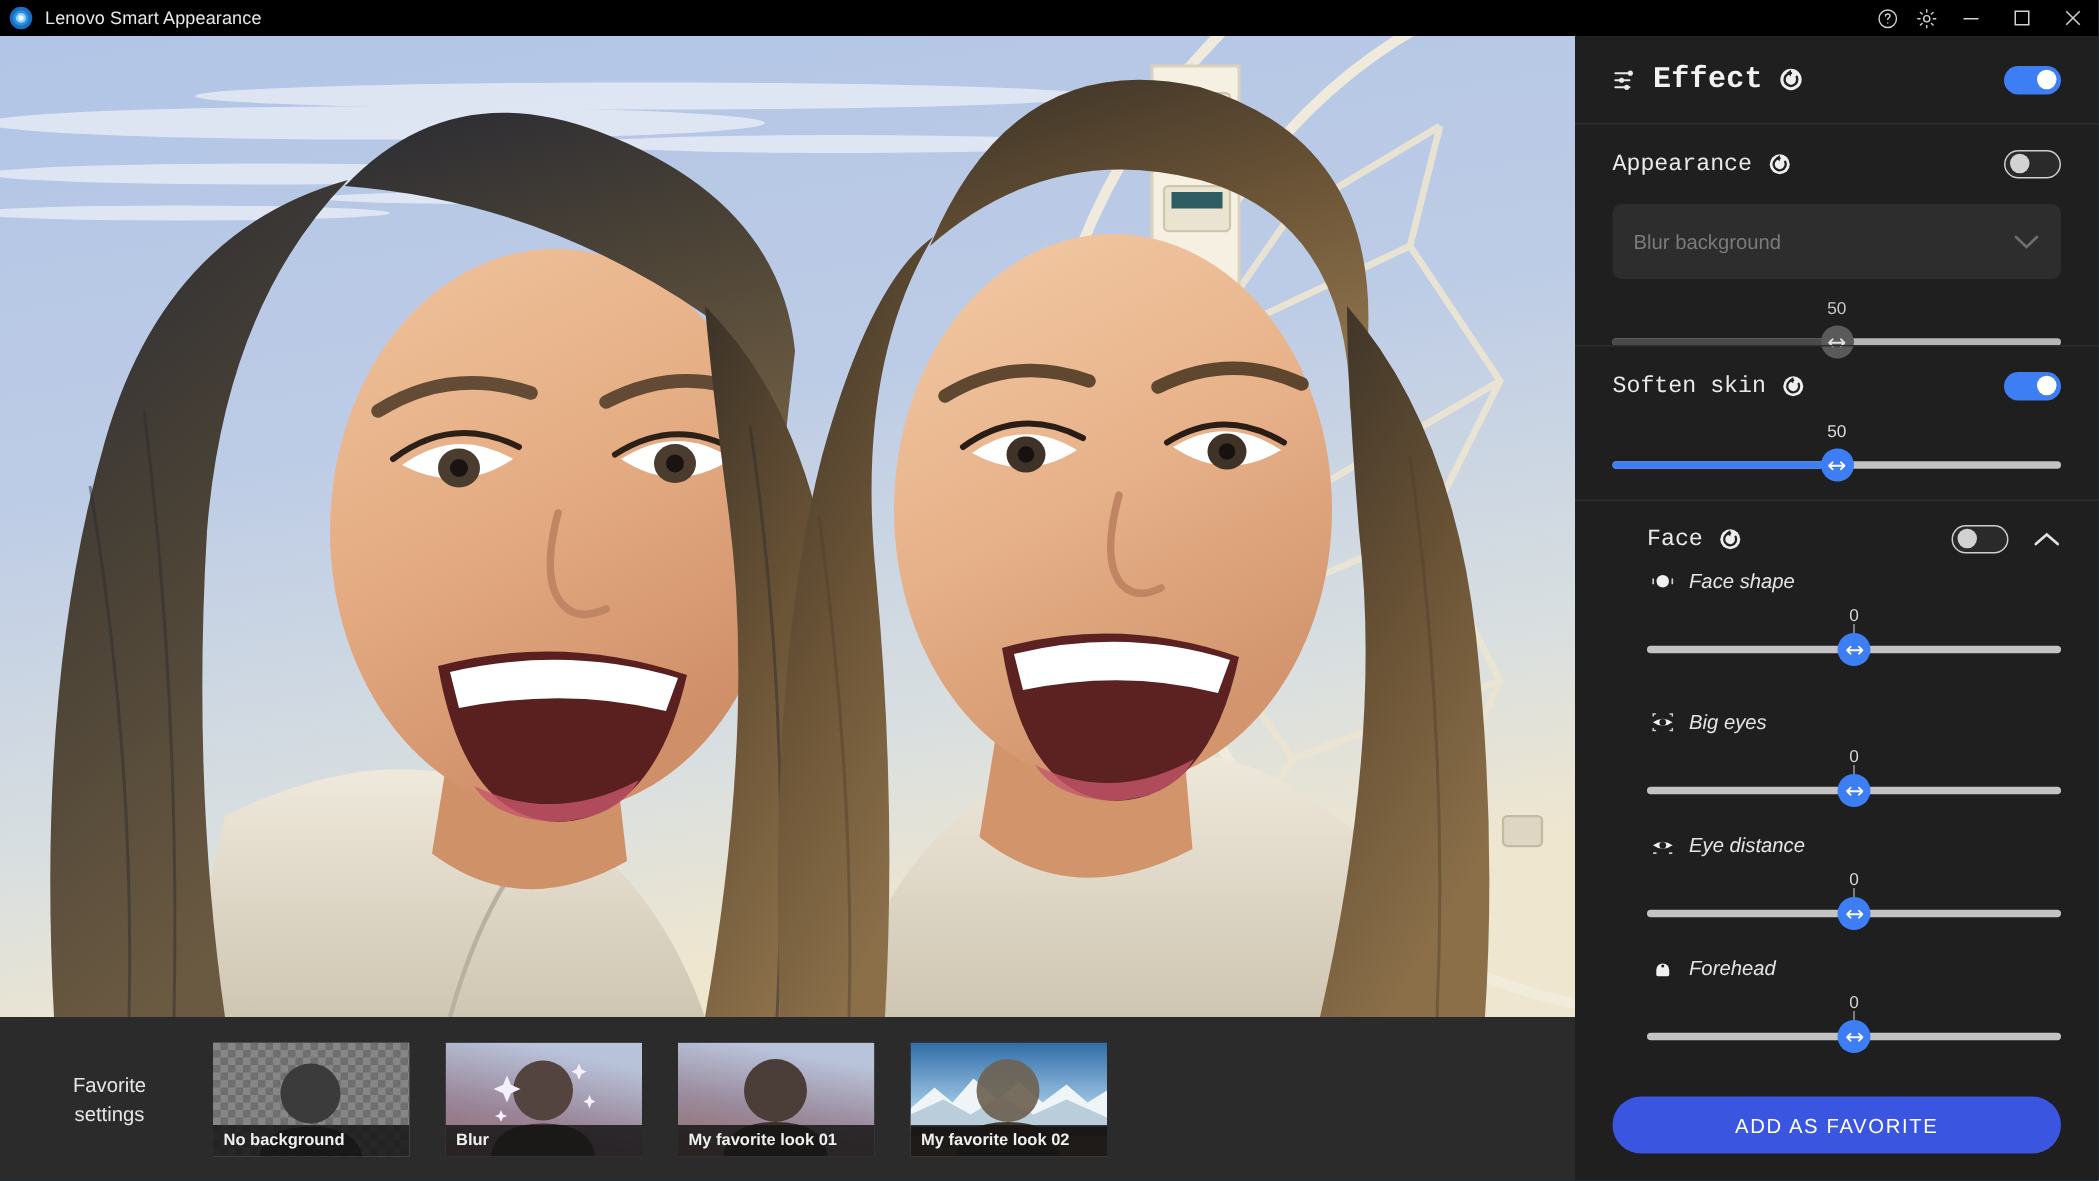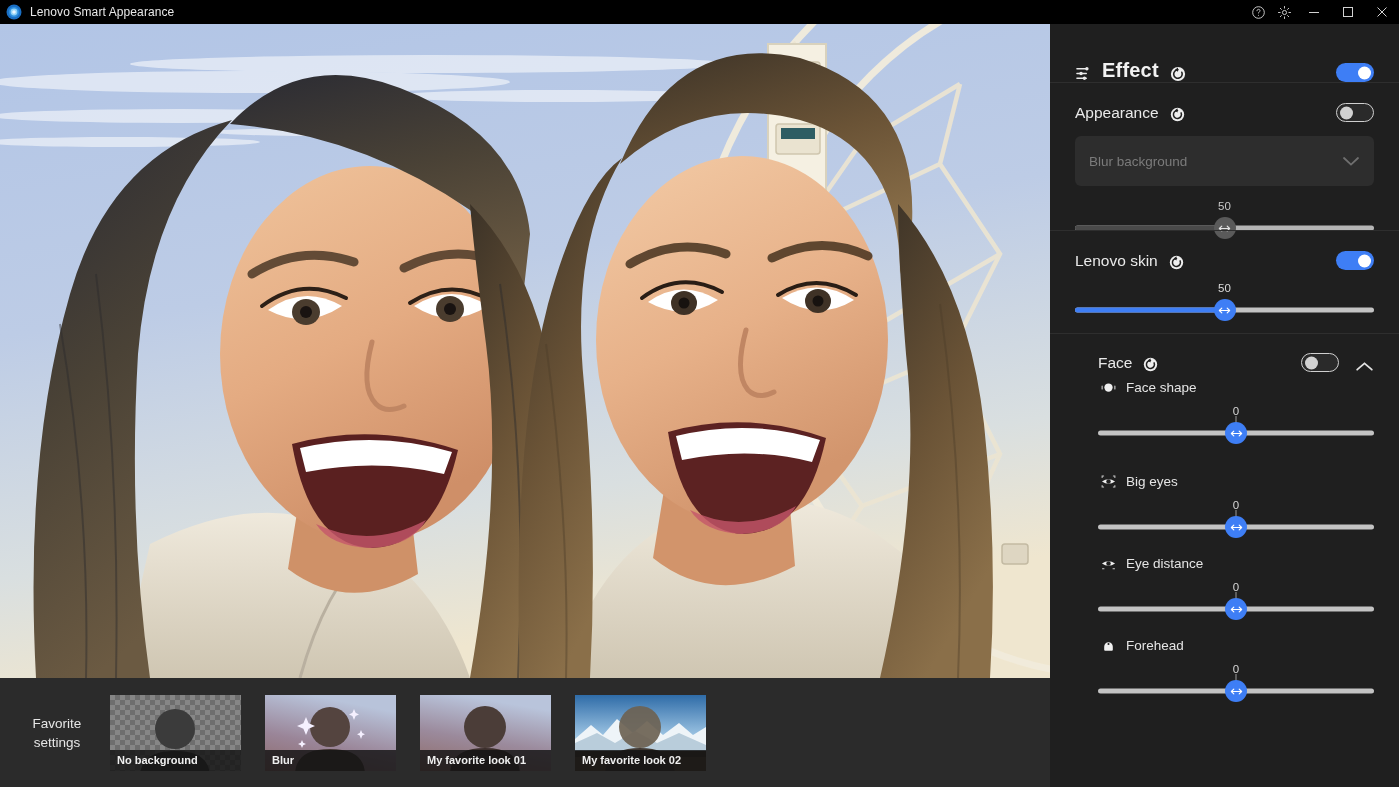--- a/index.html
+++ b/index.html
@@ -35,21 +35,21 @@
     overflow: hidden; background: #b9c8e2;
   }
   .preview svg { display: block; width: 1050px; height: 654px; }
 
   
   .favbar {
     position: absolute; left: 0; top: 678px; width: 1050px; height: 109px;
     background: #2b2b2b; display: flex; align-items: center;
   }
   .fav-label {
-    width: 110px; color: #e6e6e6; font-size: 13.5px; line-height: 19px;
+    width: 142px; color: #e6e6e6; font-size: 13.5px; line-height: 19px;
     text-align: center; padding-left: 4px;
   }
   .fav-items { display: flex; gap: 24px; align-items: center; }
   .fav-card {
     position: relative; width: 131px; height: 76px; overflow: hidden;
     background: #3a3a3a; cursor: pointer;
   }
   .fav-bg { position: absolute; inset: 0; }
   .fav-person { position: absolute; inset: 0; }
   .fav-name {
@@ -68,21 +68,21 @@
   
   .panel {
     position: absolute; right: 0; top: 24px; width: 349px; height: 763px;
     background: #1f1f1f; overflow: hidden;
   }
   .sec { padding: 0 25px; position: relative; }
   .sec + .sec::before {
     content: ""; position: absolute; left: 0; top: 0; width: 349px; height: 1px;
     background: #2e2e2e;
   }
-  .row-head { display: flex; align-items: flex-end; height: 100%; }
+  .row-head { display: flex; align-items: center; height: 100%; font-family: Liberation Mono, monospace; }
   .head-title {
     color: #f2f2f2; font-weight: 700; font-size: 20px; letter-spacing: .2px;
   }
   .sub-title { color: #e9e9e9; font-size: 15.5px; font-weight: 400; }
   .reset-icon { margin-left: 11px; display: flex; align-items: center; cursor: pointer; }
   .grow { flex: 1 1 auto; }
 
   
   .toggle {
     width: 38px; height: 19px; border-radius: 10px; position: relative;
@@ -134,21 +134,21 @@
     position: absolute; top: 50%; width: 22px; height: 22px; border-radius: 50%;
     transform: translate(-50%, -50%); display: flex; align-items: center;
     justify-content: center; cursor: pointer;
   }
   .knobc.blue { background: #3e7ef5; }
   .knobc.grey { background: #5a5a5a; }
 
   
   .sub-row { display: flex; align-items: center; margin-top: 2px; }
   .sub-row .ic { width: 20px; display: flex; align-items: center; justify-content: center; }
-  .sub-row .lbl { color: #e4e4e4; font-size: 13.5px; margin-left: 8px; }
+  .sub-row .lbl { color: #e4e4e4; font-size: 13.5px; margin-left: 8px; font-style: italic; }
 
   .addfav {
     position: absolute; left: 25px; right: 25px; bottom: 18px; height: 38px;
     background: #3a55e0; border-radius: 19px; border: none;
     color: #fff; font-size: 13.5px; letter-spacing: 1.1px;
     font-family: "Liberation Sans", sans-serif; cursor: pointer;
   }
 </style>
 </head>
 <body>
@@ -510,21 +510,21 @@
             <svg width="13" height="9" viewBox="0 0 14 10" stroke="#e3e3e3" stroke-width="1.3" fill="none" stroke-linecap="round" stroke-linejoin="round">
               <path d="M1.5 5h11M4 2.4L1.3 5l2.7 2.6M10 2.4L12.7 5l-2.7 2.6"></path>
             </svg>
           </div>
         </div>
       </div>
     </div>
 
     <div class="sec" style="height:103px;padding-top:14px;">
       <div class="row-head" style="height:26px;">
-        <span class="sub-title">Lenovo skin</span>
+        <span class="sub-title">Soften skin</span>
         <span class="reset-icon">
           <svg width="15" height="15" viewBox="0 0 18 18">
             <circle cx="9" cy="9" r="8" fill="#eeeeee"></circle>
             <path d="M9 4.2 A4.8 4.8 0 1 0 13.3 7" fill="none" stroke="#1f1f1f" stroke-width="1.8" stroke-linecap="round"></path>
             <path d="M9 1.6 L9 6.6 L5.6 4.1Z" fill="#1f1f1f"></path>
           </svg>
         </span>
         <span class="grow"></span>
         <span class="toggle on">
             <span class="knob"></span>
@@ -672,15 +672,16 @@
             <div class="knobc blue" style="left:50%;">
               <svg width="13" height="9" viewBox="0 0 14 10" stroke="#ffffff" stroke-width="1.3" fill="none" stroke-linecap="round" stroke-linejoin="round">
                 <path d="M1.5 5h11M4 2.4L1.3 5l2.7 2.6M10 2.4L12.7 5l-2.7 2.6"></path>
               </svg>
             </div>
           </div>
         </div>
       </div>
     </div>
 
+    <button class="addfav">ADD AS FAVORITE</button>
   </div>
 
 </div>
 
 </body></html>

